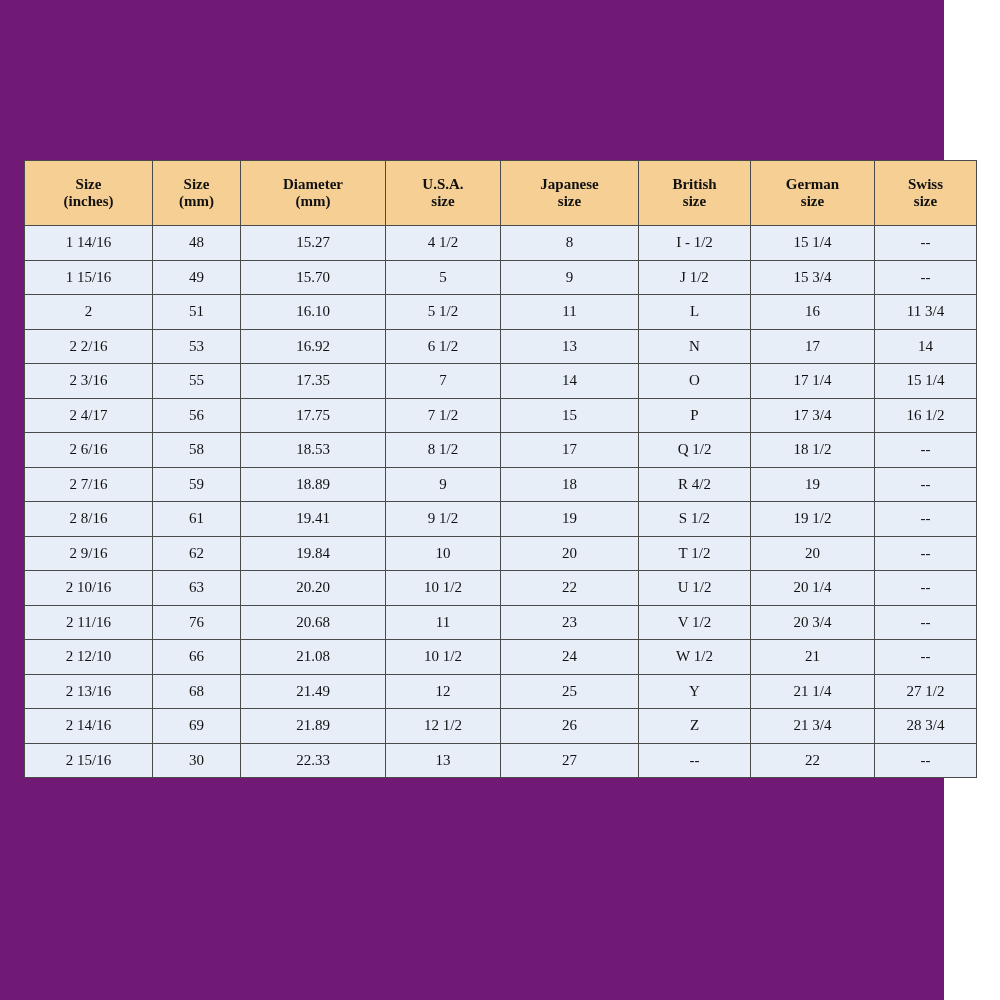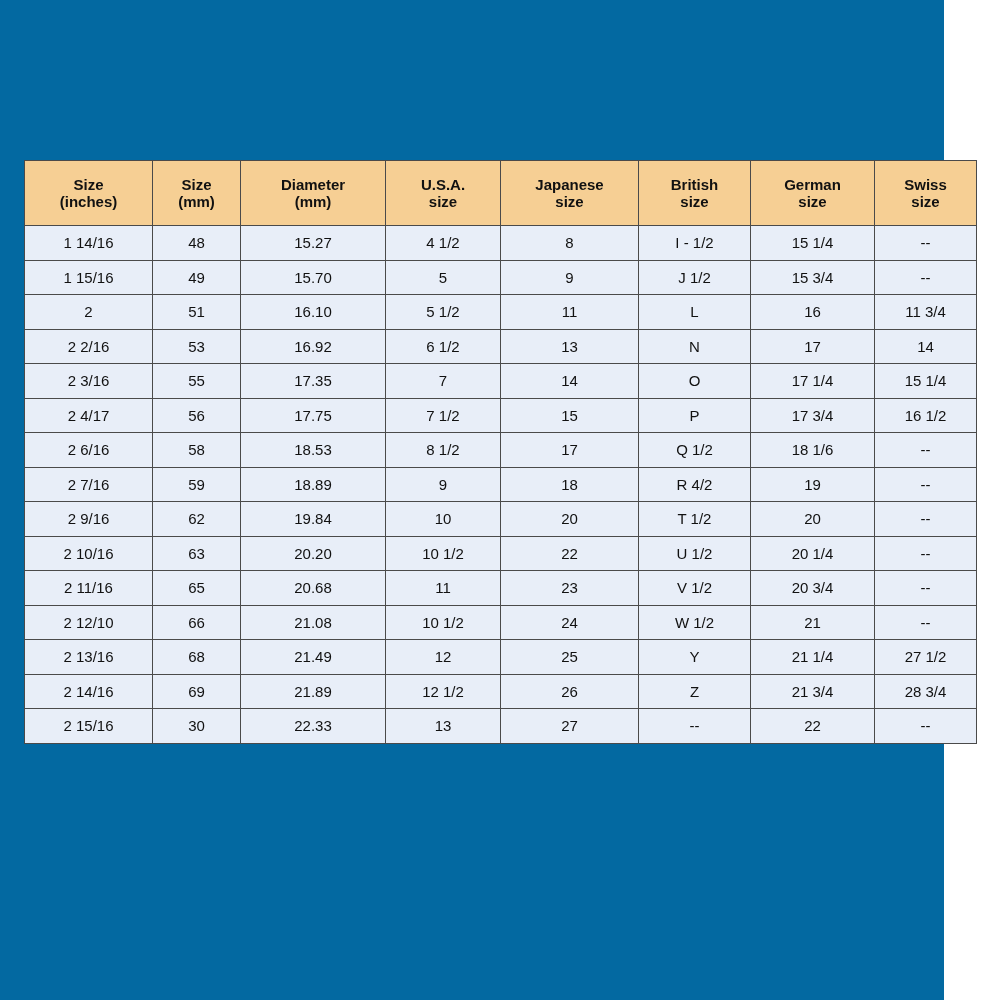--- a/index.html
+++ b/index.html
@@ -7,22 +7,23 @@
     padding: 0;
     background: #ffffff;
     width: 1000px;
     height: 1000px;
     font-family: "Liberation Sans", sans-serif;
   }
   #page {
     position: relative;
     width: 944px;
     height: 1000px;
-    background: #0369a1;
+    background: #701a75;
     box-sizing: border-box;
+    font-family: Liberation Serif, serif;
   }
   #table-wrap {
     position: absolute;
     left: 24px;
     top: 160px;
     width: 952px;
   }
   table.size-chart {
     border-collapse: collapse;
     width: 952px;
@@ -179,34 +180,44 @@
             <td>17 3/4</td>
             <td>16 1/2</td>
           </tr>
           <tr>
             <td>2 6/16</td>
             <td>58</td>
             <td>18.53</td>
             <td>8 1/2</td>
             <td>17</td>
             <td>Q 1/2</td>
-            <td>18 1/6</td>
+            <td>18 1/2</td>
             <td>--</td>
           </tr>
           <tr>
             <td>2 7/16</td>
             <td>59</td>
             <td>18.89</td>
             <td>9</td>
             <td>18</td>
             <td>R 4/2</td>
             <td>19</td>
             <td>--</td>
           </tr>
           <tr>
+            <td>2 8/16</td>
+            <td>61</td>
+            <td>19.41</td>
+            <td>9 1/2</td>
+            <td>19</td>
+            <td>S 1/2</td>
+            <td>19 1/2</td>
+            <td>--</td>
+          </tr>
+          <tr>
             <td>2 9/16</td>
             <td>62</td>
             <td>19.84</td>
             <td>10</td>
             <td>20</td>
             <td>T 1/2</td>
             <td>20</td>
             <td>--</td>
           </tr>
           <tr>
@@ -214,21 +225,21 @@
             <td>63</td>
             <td>20.20</td>
             <td>10 1/2</td>
             <td>22</td>
             <td>U 1/2</td>
             <td>20 1/4</td>
             <td>--</td>
           </tr>
           <tr>
             <td>2 11/16</td>
-            <td>65</td>
+            <td>76</td>
             <td>20.68</td>
             <td>11</td>
             <td>23</td>
             <td>V 1/2</td>
             <td>20 3/4</td>
             <td>--</td>
           </tr>
           <tr>
             <td>2 12/10</td>
             <td>66</td>

